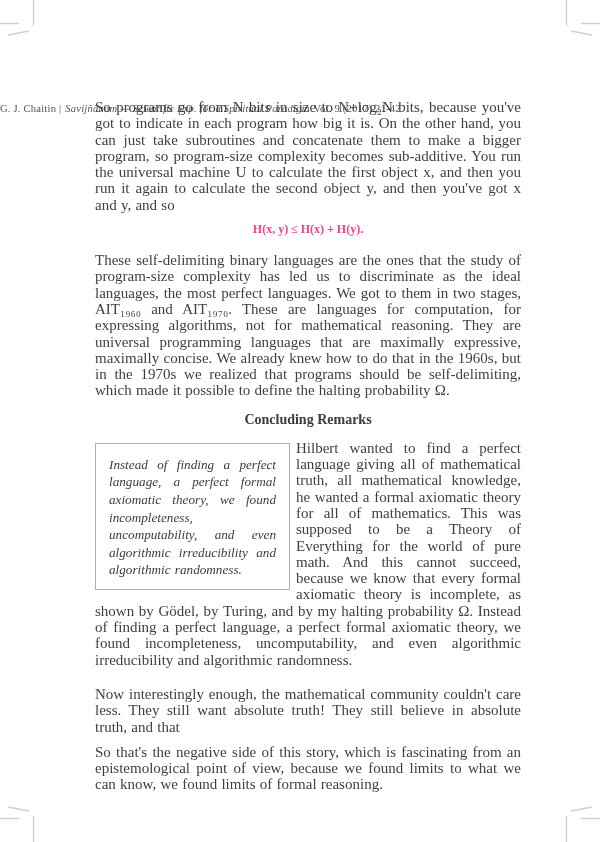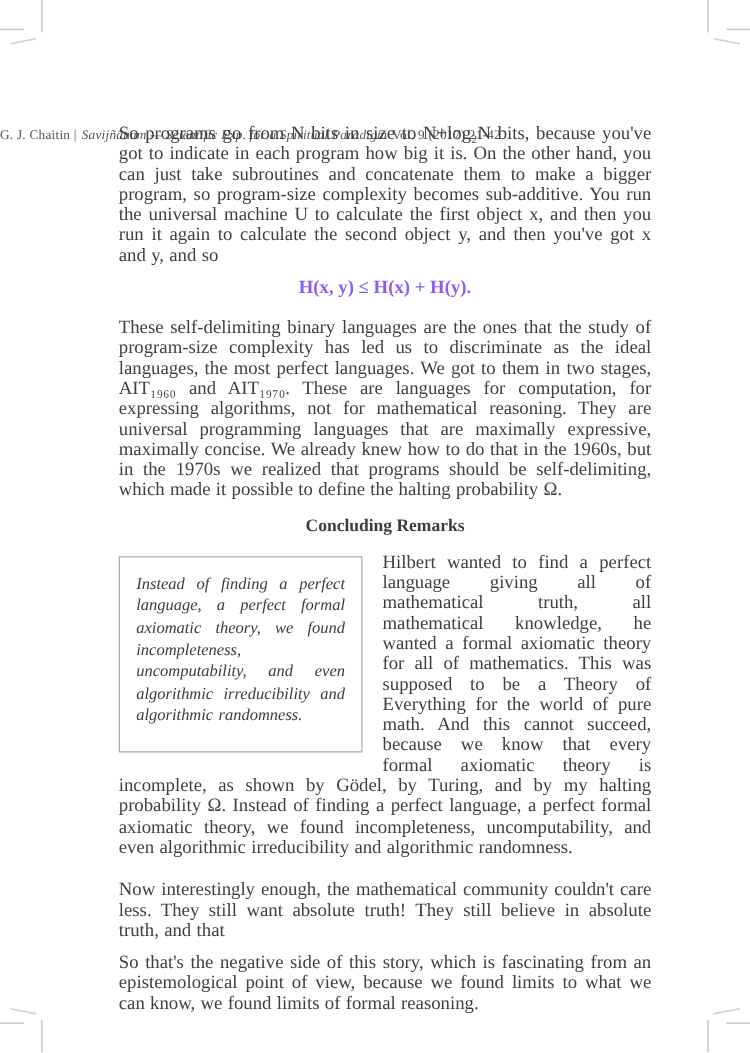--- a/index.html
+++ b/index.html
@@ -54,40 +54,40 @@
   }
   .para {
     margin: 0 0 9px 0;
     font-size: 15px;
     line-height: 16.3px;
     text-align: justify;
     word-spacing: 0.5px;
   }
   .formula {
     margin: 7px 0 15px 0;
-    font-size: 15px;
+    font-size: 12px;
     font-weight: bold;
     text-align: center;
-    color: #8b5cf6;
+    color: #ec4899;
   }
   .section-heading {
     margin: 13px 0 12px 0;
     font-size: 14px;
     font-weight: bold;
     text-align: center;
     color: #3b3b3b;
   }
   .quote-section { margin: 0 0 9px 0; }
   .quote-section::after { content: ""; display: block; clear: both; }
   .pull-quote {
     float: left;
     width: 167px;
     border: 1px solid #adadad;
-    padding: 12px 13px 20px 13px;
-    margin: 3px 16px 5px 0;
+    padding: 12px 13px 10px 13px;
+    margin: 3px 6px 5px 0;
     background: #ffffff;
   }
   .pull-quote-text {
     margin: 0;
     font-style: italic;
     font-size: 13.2px;
     line-height: 17.6px;
     text-align: justify;
     word-spacing: 1px;
     color: #3c3c3c;

